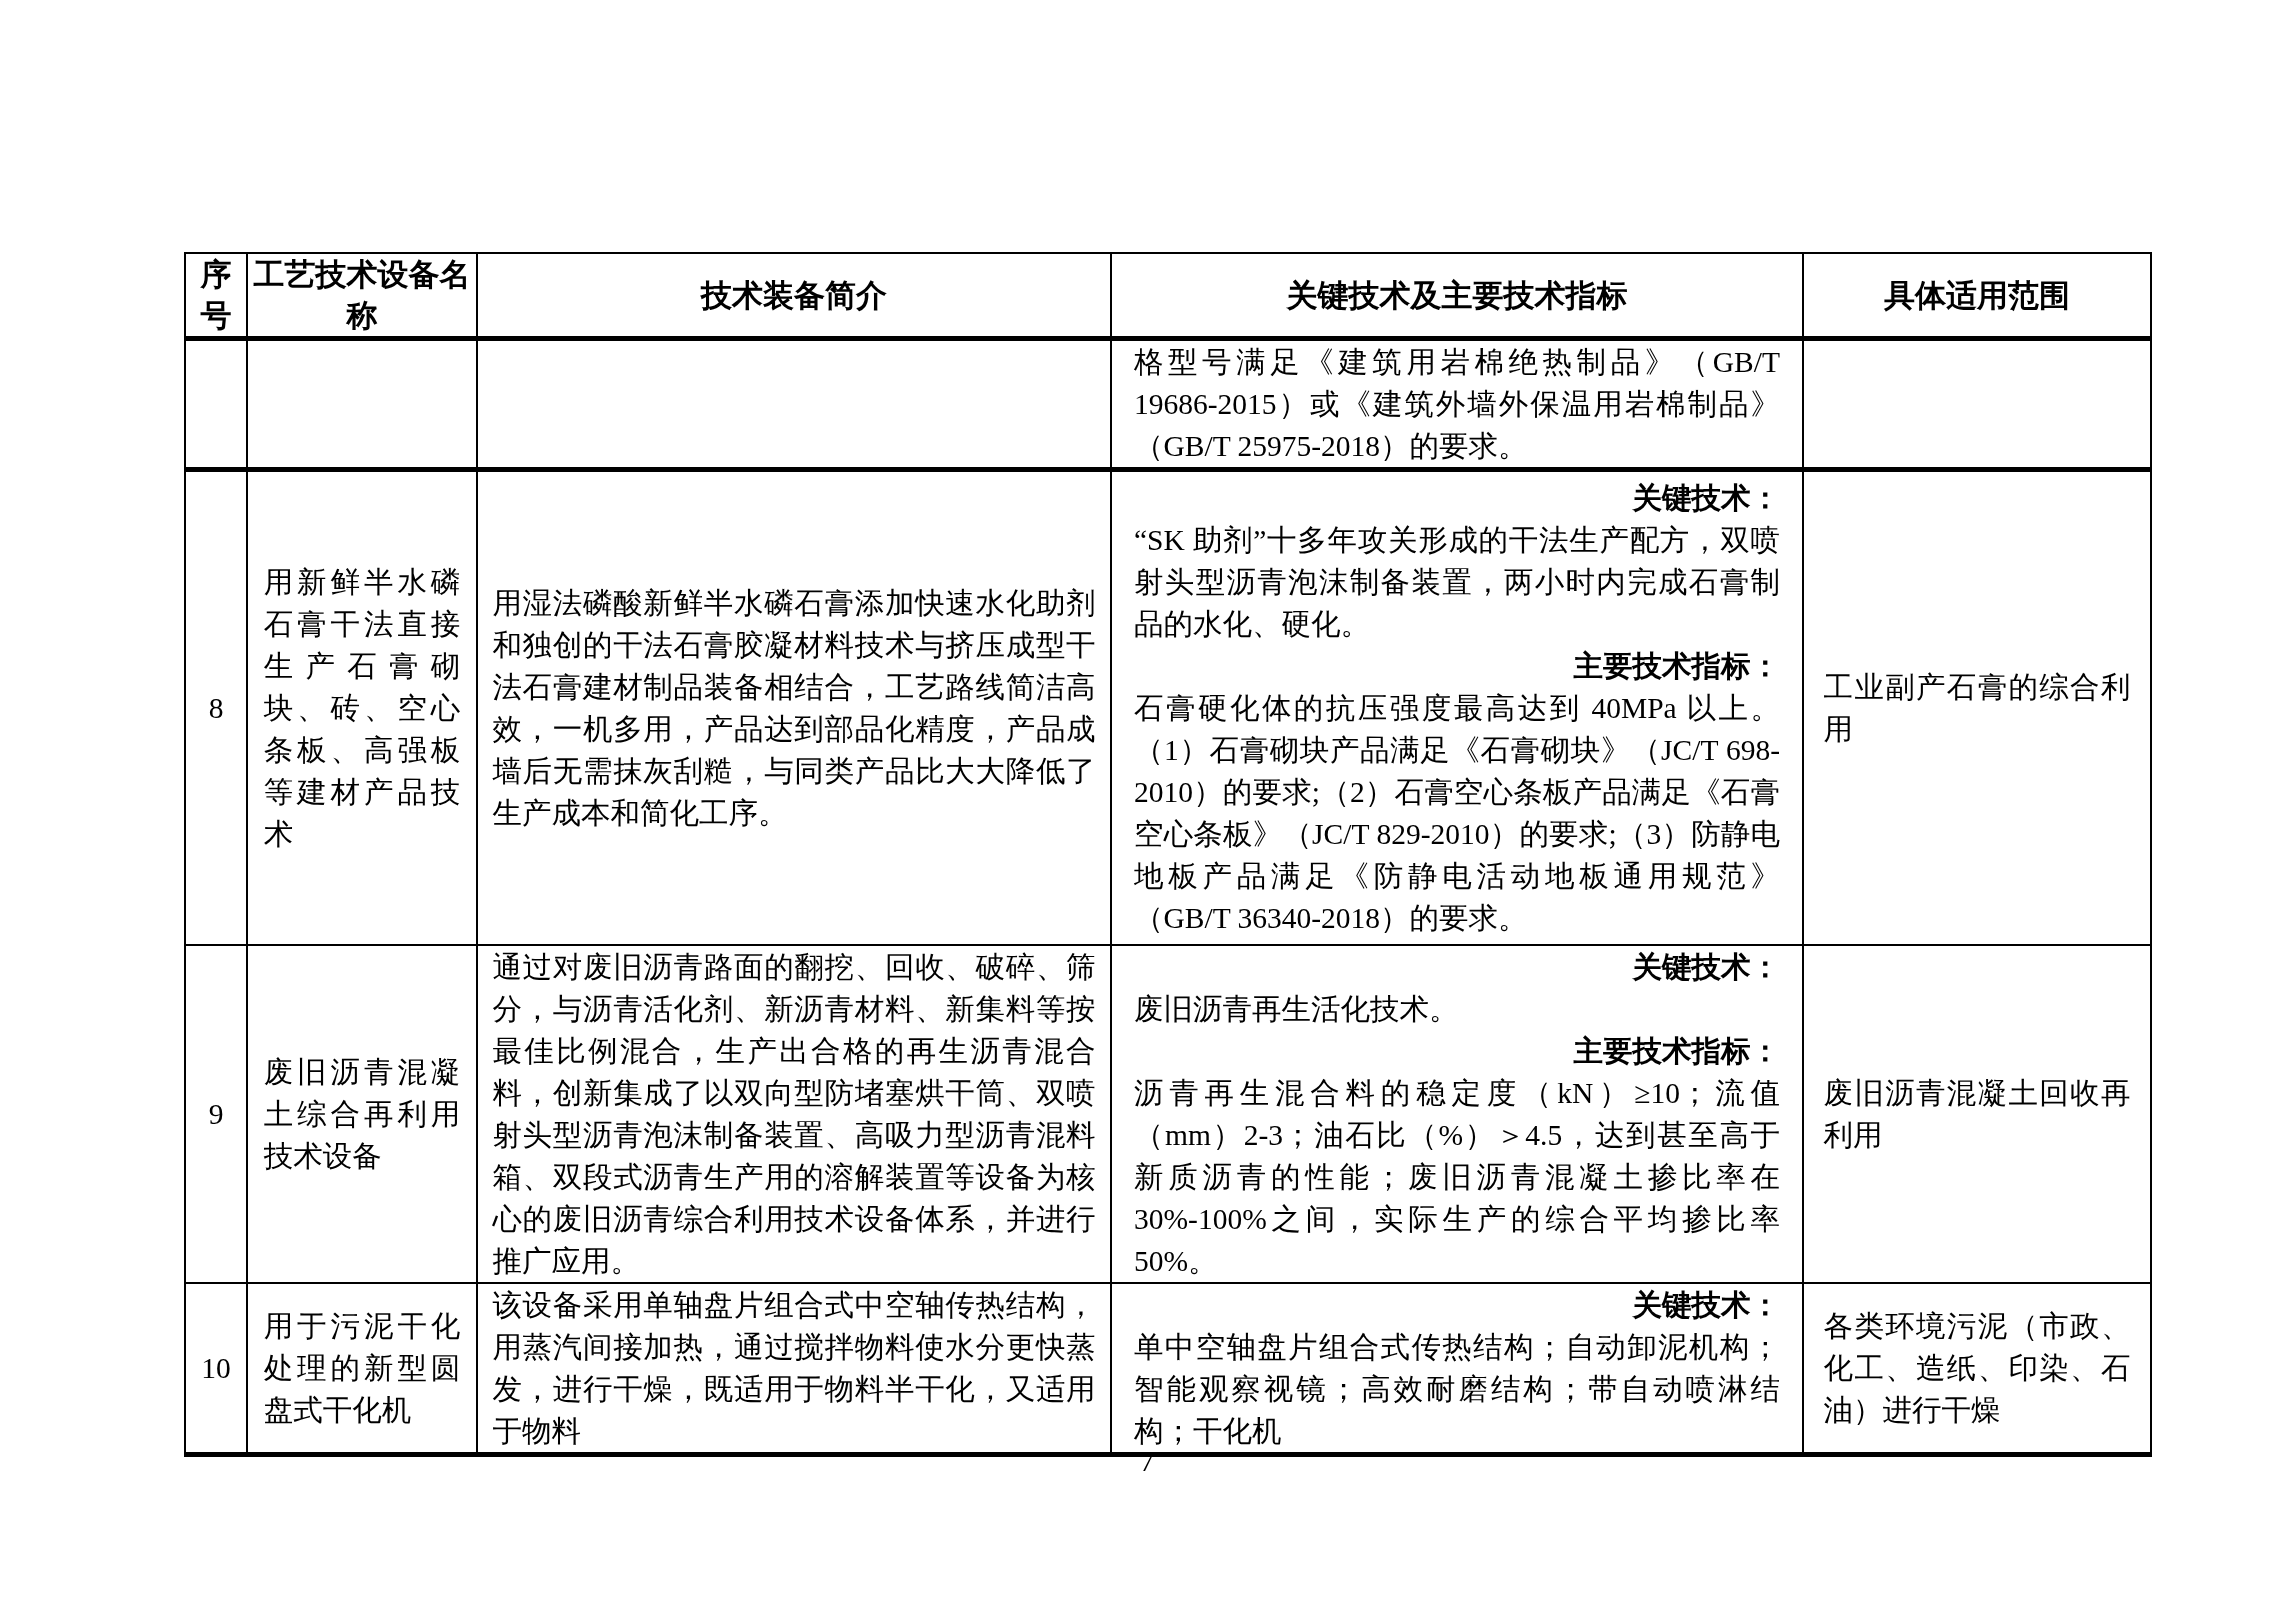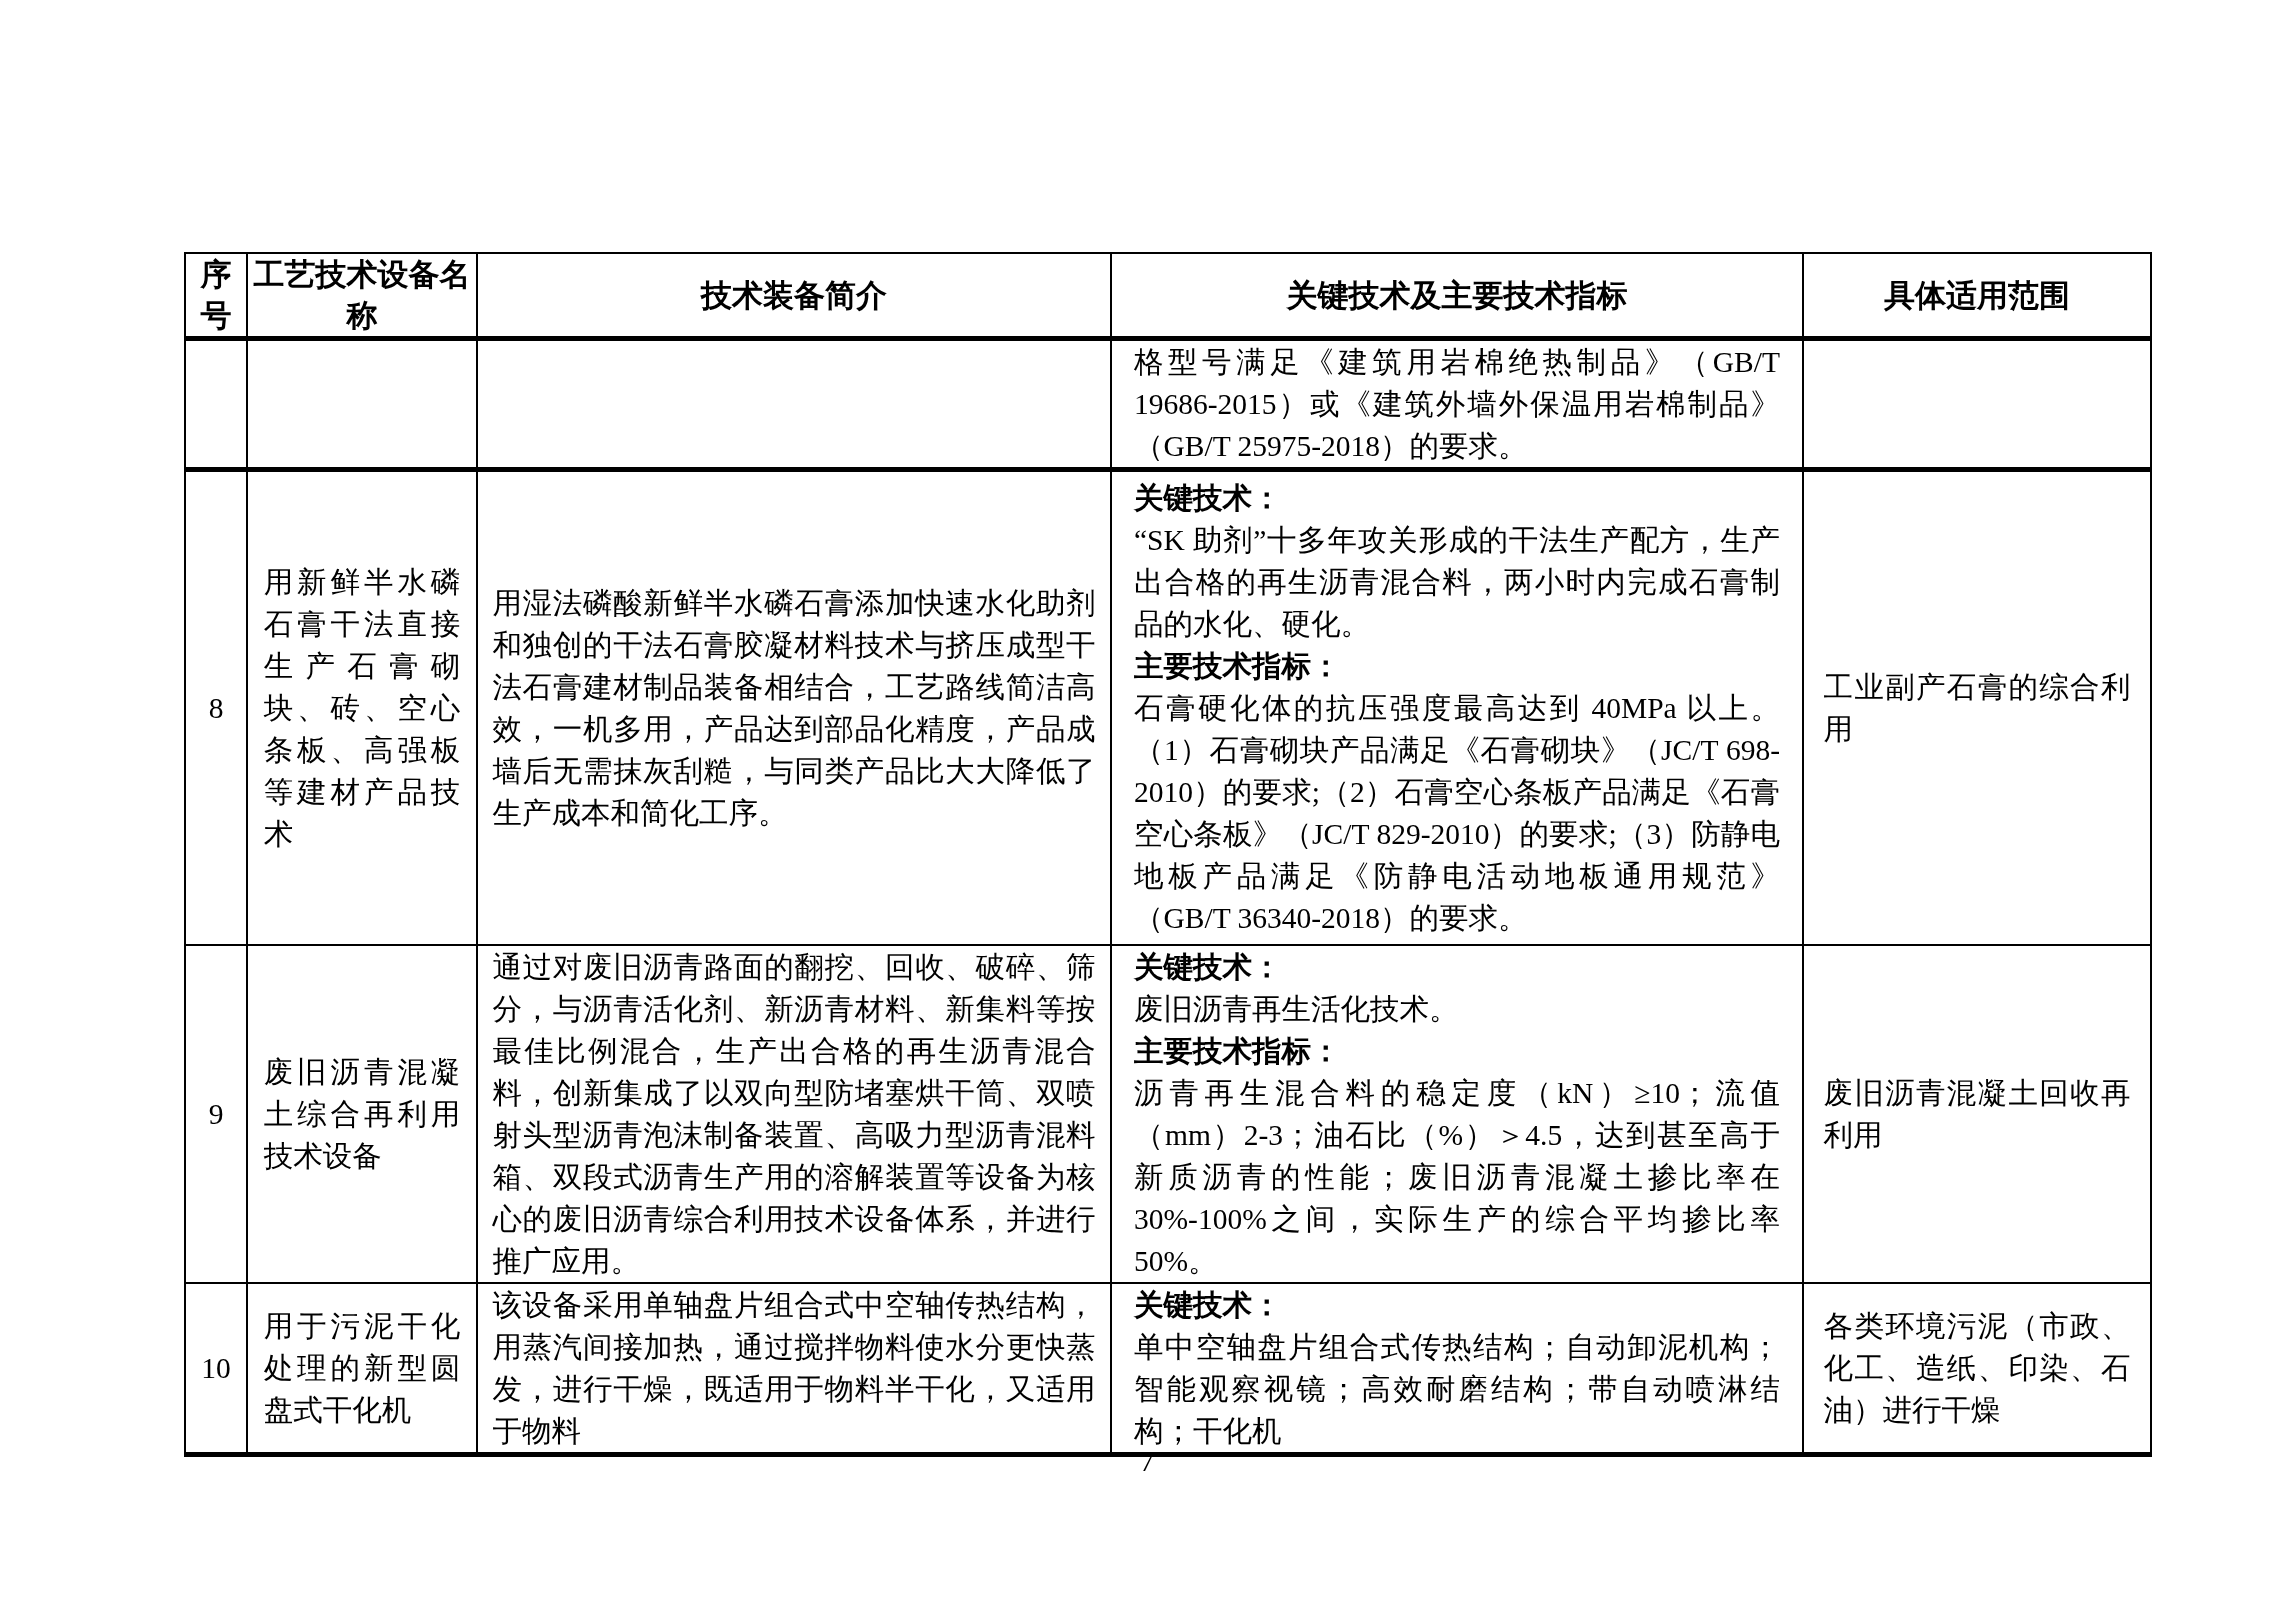--- a/index.html
+++ b/index.html
@@ -42,21 +42,21 @@
   td.num { text-align: center; padding: 0 2.6px; }
   td.name { padding: 0 15.7px; }
   td.intro { padding: 0 14.4px; }
   td.keytech { padding: 0 22px; }
   td.scope { padding: 0 19.6px; font-family: Liberation Serif, serif; }
   td p {
     margin: 0;
     text-align: justify;
     text-justify: inter-ideograph;
   }
-  td p.b { font-weight: bold; text-align: left; }
+  td p.b { font-weight: bold; text-align: right; }
   .pageno {
     position: absolute;
     left: 1047px;
     top: 1445px;
     width: 200px;
     text-align: center;
     font-size: 29.5px;
     line-height: 33px;
   }
 </style>
@@ -96,21 +96,21 @@
     <tr style="height:475px">
       <td class="num">8</td>
       <td class="name">
         <p>用新鲜半水磷石膏干法直接生产石膏砌块、砖、空心条板、高强板等建材产品技术</p>
       </td>
       <td class="intro">
         <p>用湿法磷酸新鲜半水磷石膏添加快速水化助剂和独创的干法石膏胶凝材料技术与挤压成型干法石膏建材制品装备相结合，工艺路线简洁高效，一机多用，产品达到部品化精度，产品成墙后无需抹灰刮糙，与同类产品比大大降低了生产成本和简化工序。</p>
       </td>
       <td class="keytech">
         <p class="b">关键技术：</p>
-        <p>“SK 助剂”十多年攻关形成的干法生产配方，生产出合格的再生沥青混合料，两小时内完成石膏制品的水化、硬化。</p>
+        <p>“SK 助剂”十多年攻关形成的干法生产配方，双喷射头型沥青泡沫制备装置，两小时内完成石膏制品的水化、硬化。</p>
         <p class="b">主要技术指标：</p>
         <p>石膏硬化体的抗压强度最高达到 40MPa 以上。（1）石膏砌块产品满足《石膏砌块》（JC/T 698-2010）的要求;（2）石膏空心条板产品满足《石膏空心条板》（JC/T 829-2010）的要求;（3）防静电地板产品满足《防静电活动地板通用规范》（GB/T 36340-2018）的要求。</p>
       </td>
       <td class="scope">
         <p>工业副产石膏的综合利用</p>
       </td>
     </tr>
 
     <tr style="height:298px">
       <td class="num">9</td>

